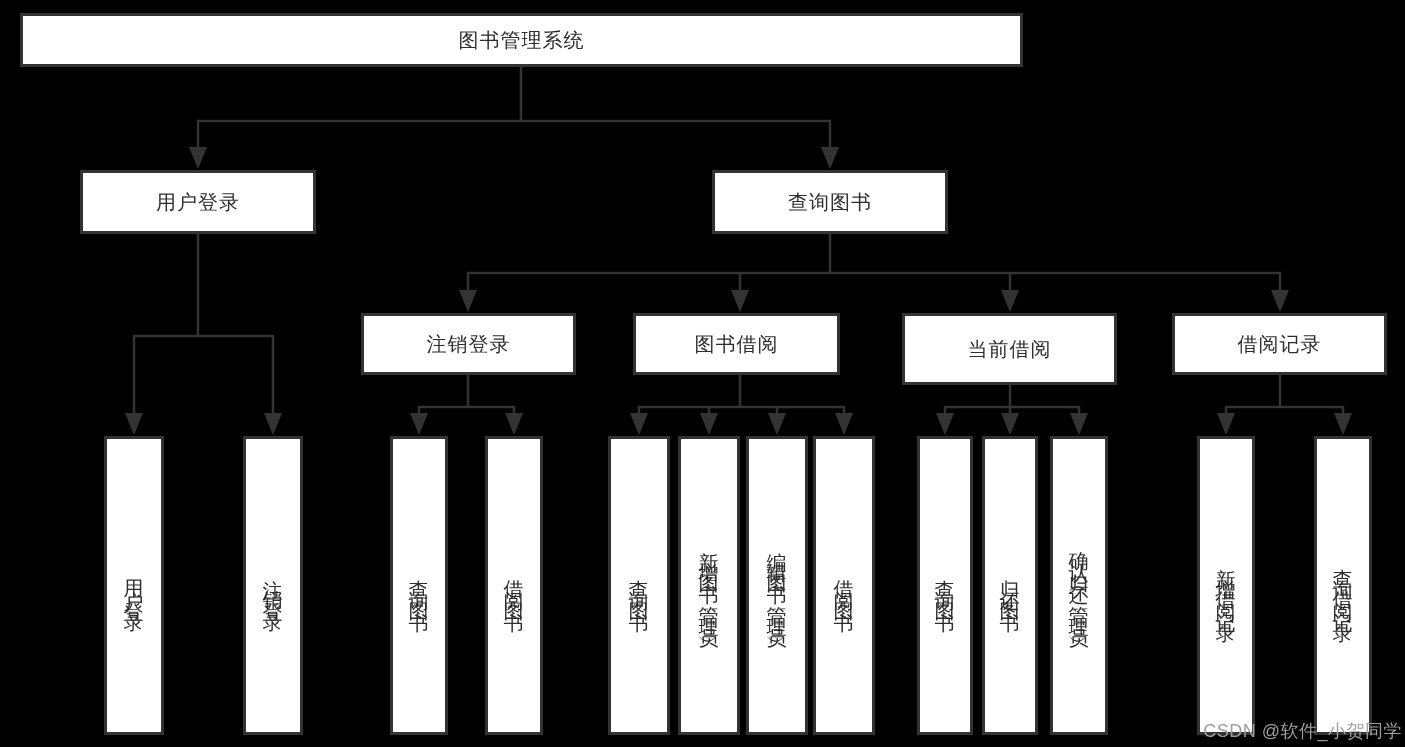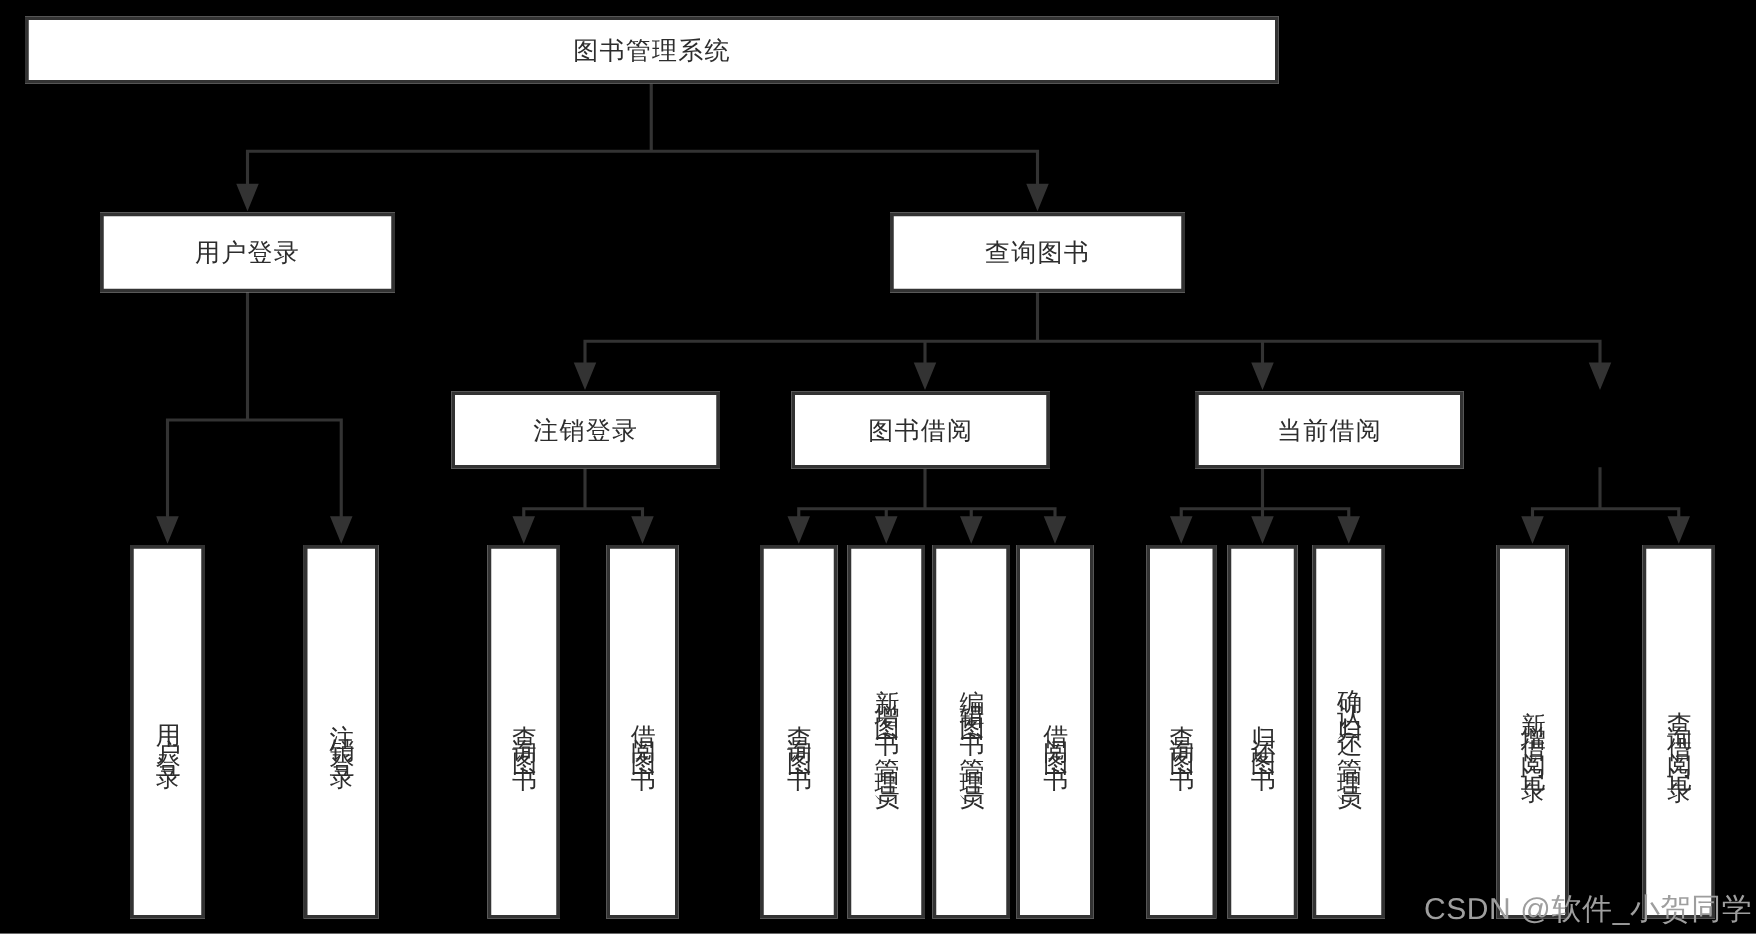--- a/index.html
+++ b/index.html
@@ -31,21 +31,21 @@
     writing-mode:vertical-rl;
     text-orientation:mixed;
     font-size:20px;
     letter-spacing:11px;
     line-height:1.1;
     color:#2d2d2d;
   }
   .watermark{
     position:absolute;
     right:3px;bottom:4px;
-    font-size:24px;
+    font-size:18px;
     color:#9e9e9e;
     letter-spacing:0.5px;
     z-index:5;
     white-space:nowrap;
     margin-left:28px;
   }
 </style>
 </head>
 <body>
 
@@ -83,22 +83,25 @@
   <div class="box" style="left:712px;top:170px;width:236px;height:64px">
     <span class="hlabel">查询图书</span>
   </div>
 
   <div class="box" style="left:361px;top:313px;width:215px;height:62px">
     <span class="hlabel">注销登录</span>
   </div>
   <div class="box" style="left:633px;top:313px;width:207px;height:62px">
     <span class="hlabel">图书借阅</span>
   </div>
-  <div class="box" style="left:956px;top:313px;width:215px;height:62px">
+  <div class="box" style="left:902px;top:313px;width:215px;height:72px">
     <span class="hlabel">当前借阅</span>
+  </div>
+  <div class="box" style="left:1172px;top:313px;width:215px;height:62px">
+    <span class="hlabel">借阅记录</span>
   </div>
 
   <div class="box" style="left:104px;top:436px;width:60px;height:299px">
     <span class="vtext">用户登录</span>
   </div>
   <div class="box" style="left:243px;top:436px;width:60px;height:299px">
     <span class="vtext">注销登录</span>
   </div>
 
   <div class="box" style="left:390px;top:436px;width:58px;height:299px">

